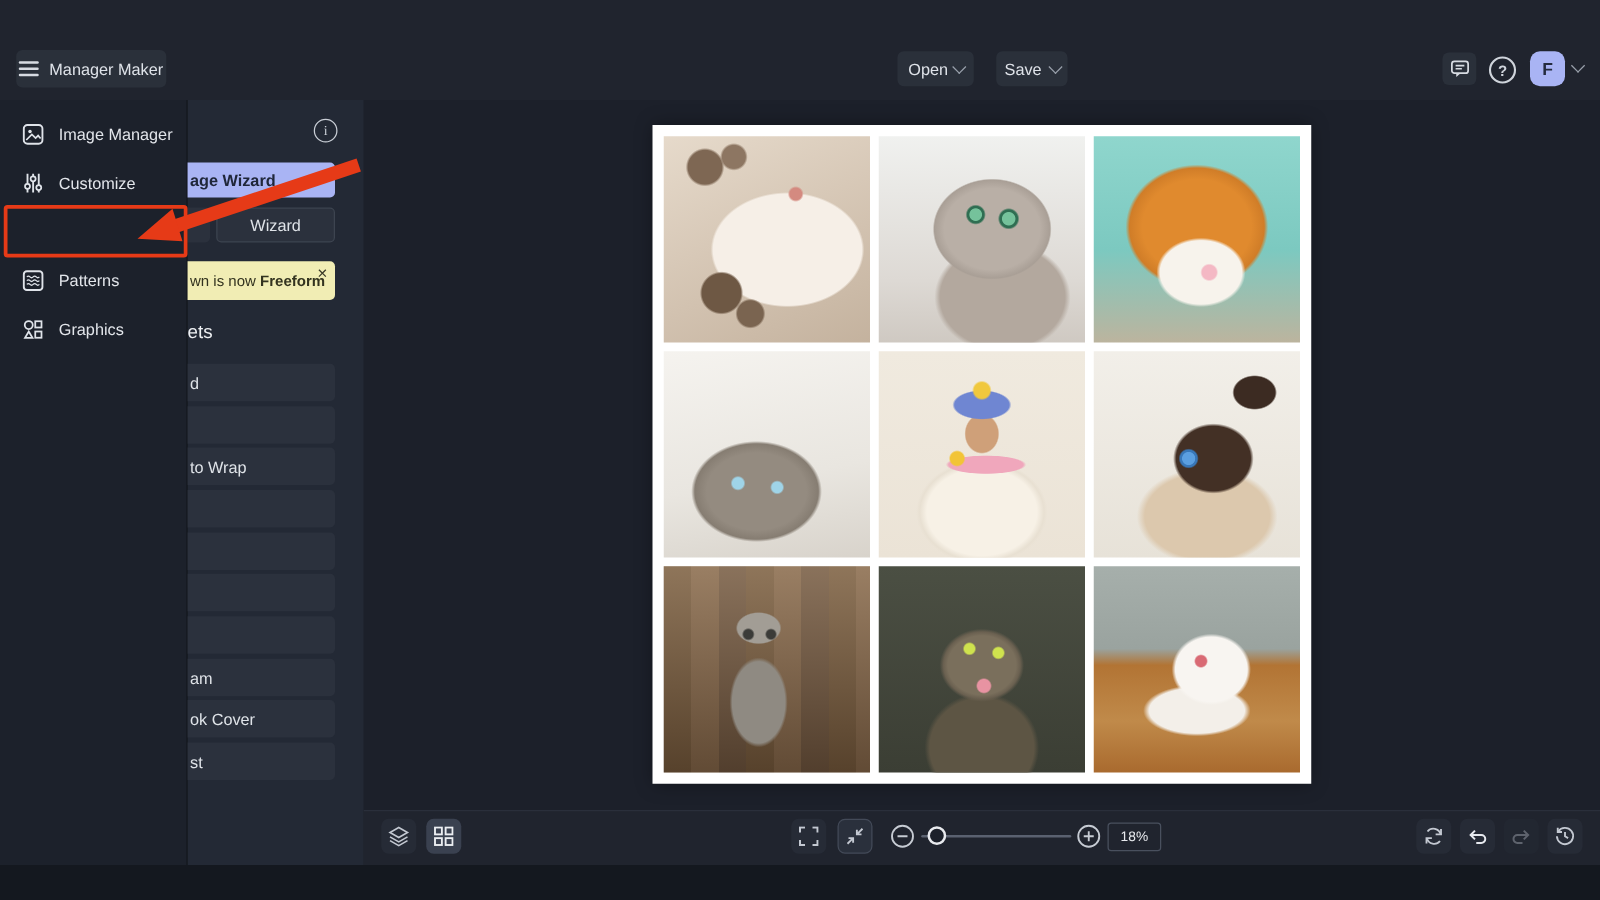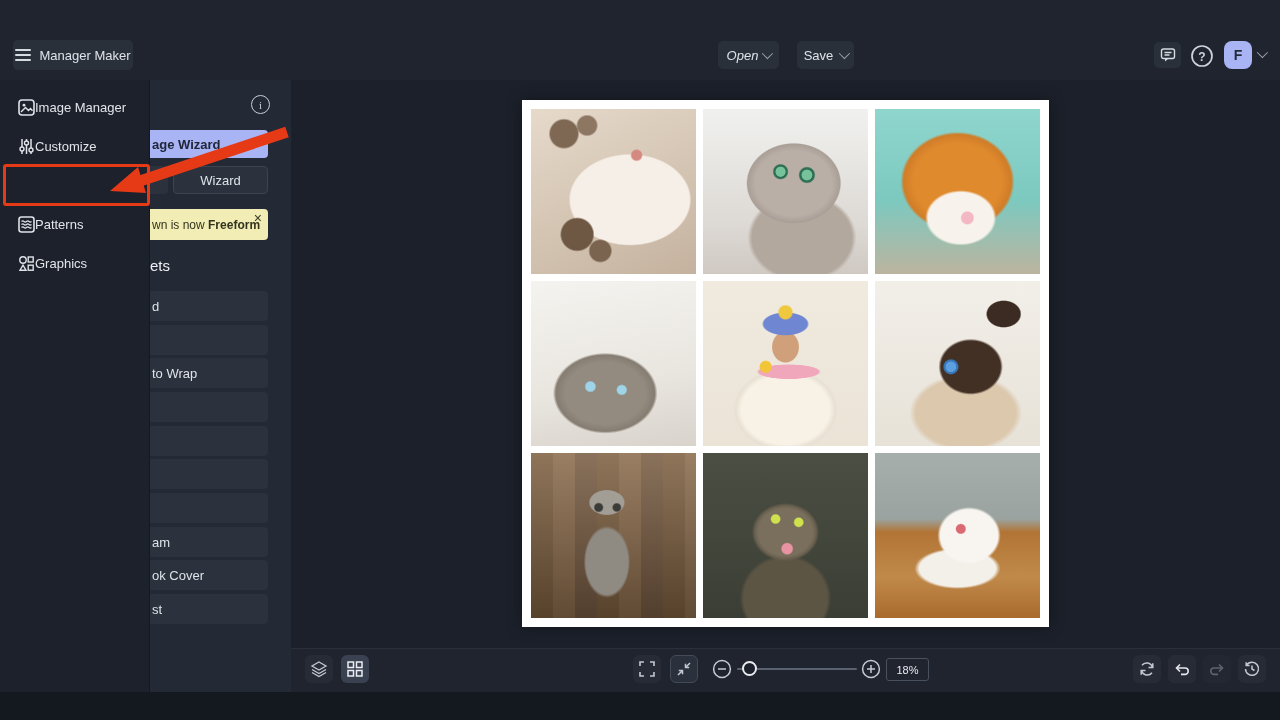--- a/index.html
+++ b/index.html
@@ -6,21 +6,21 @@
   html,body { width:1280px; height:720px; overflow:hidden; background:#14181f;
     font-family:"Liberation Sans", sans-serif; }
   .abs { position:absolute; }
   #stage { position:relative; width:1280px; height:720px; background:#14181f; }
 
   
   #topbar { left:0; top:0; width:1280px; height:80px; background:#20242e; z-index:10; }
   .tb-btn { display:flex; align-items:center; gap:8px; background:#2a303a; border-radius:5px;
     color:#dfe3e9; font-size:13px; justify-content:center; cursor:pointer; }
   #app-btn { left:13px; top:40px; width:120px; height:30px; }
-  #open-btn { left:718px; top:41px; width:61px; height:28px; gap:4px;font-style:italic; }
+  #open-btn { left:718px; top:41px; width:61px; height:28px; gap:4px; }
   #save-btn { left:797px; top:41px; width:57px; height:28px; gap:6px; }
   .chev { width:8px; height:8px; border-right:1.6px solid #9aa1ac; border-bottom:1.6px solid #9aa1ac;
     transform:rotate(45deg) translateY(-2px); }
   #chat-btn { left:1154px; top:42px; width:27px; height:26px; }
   #help-btn { left:1190px; top:44px; width:24px; height:24px; background:transparent; }
   #avatar { left:1224px; top:41px; width:28px; height:28px; background:#a9b4f4; border-radius:8px;
     display:flex; align-items:center; justify-content:center; color:#242b3e; font-weight:bold;
     font-size:14px; cursor:pointer; }
   #avatar-chev { left:1257px; top:50px; }
   .hamburger { width:16px; height:12px; display:flex; flex-direction:column; justify-content:space-between; }
@@ -45,21 +45,21 @@
   #panel-heading { position:absolute; left:150px; top:177px; color:#eef0f3; font-size:15px; font-weight:normal; }
   .preset-row { height:30px; }
   #info-icon { position:absolute; left:251px; top:15px; width:19px; height:19px; border:1.5px solid #c9ced6;
     border-radius:50%; color:#c9ced6; font-size:11px; display:flex; align-items:center;
     justify-content:center; cursor:pointer; font-family:"Liberation Serif", serif; }
 
   
   #sidebar { left:0; top:80px; width:150px; height:612px; background:#1c212b; z-index:5;
     border-right:1px solid rgba(0,0,0,.25); }
   .side-item { position:absolute; left:8px; width:136px; height:34px; border-radius:5px;
-    display:flex; align-items:center; padding-left:10px; color:#e2e5ea; font-size:13px;
+    display:flex; align-items:center; gap:12px; padding-left:10px; color:#e2e5ea; font-size:13px;
     cursor:pointer; }
   .side-item.active { background:#2a303b; }
   .side-item svg { flex:0 0 auto; }
 
   
   #main { left:291px; top:80px; width:989px; height:612px; background:#1c202a; z-index:0; }
   #canvas { position:absolute; left:231px; top:20px; width:527px; height:527px; background:#ffffff;
     padding:9px; display:grid; grid-template-columns:repeat(3,1fr); grid-template-rows:repeat(3,1fr);
     gap:7px; box-shadow:0 0 14px rgba(0,0,0,.35); }
   .photo { width:100%; height:100%; cursor:pointer; }

